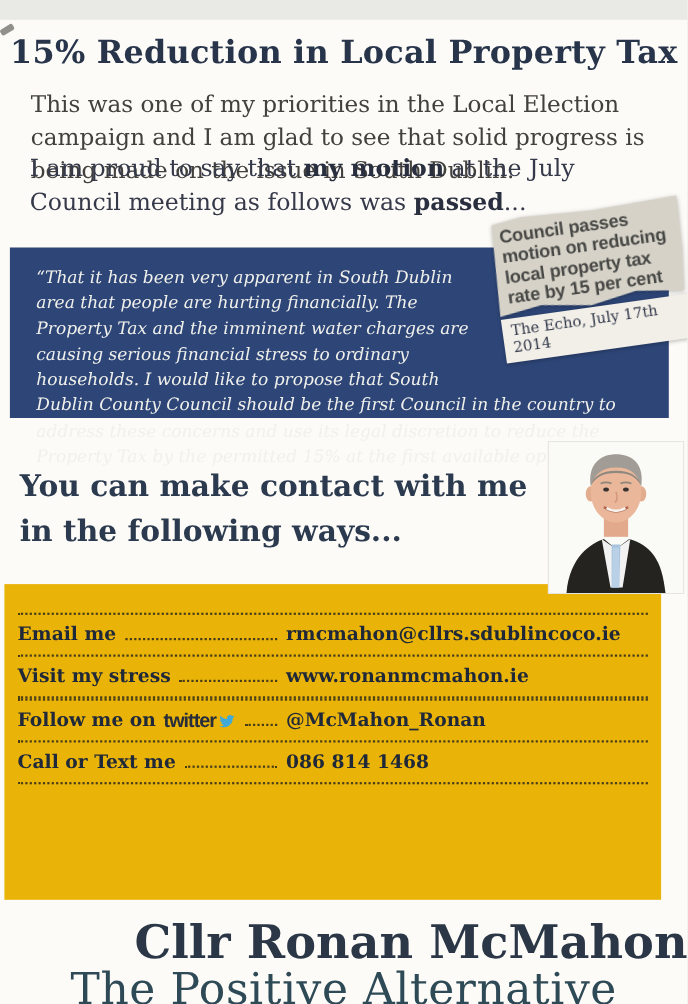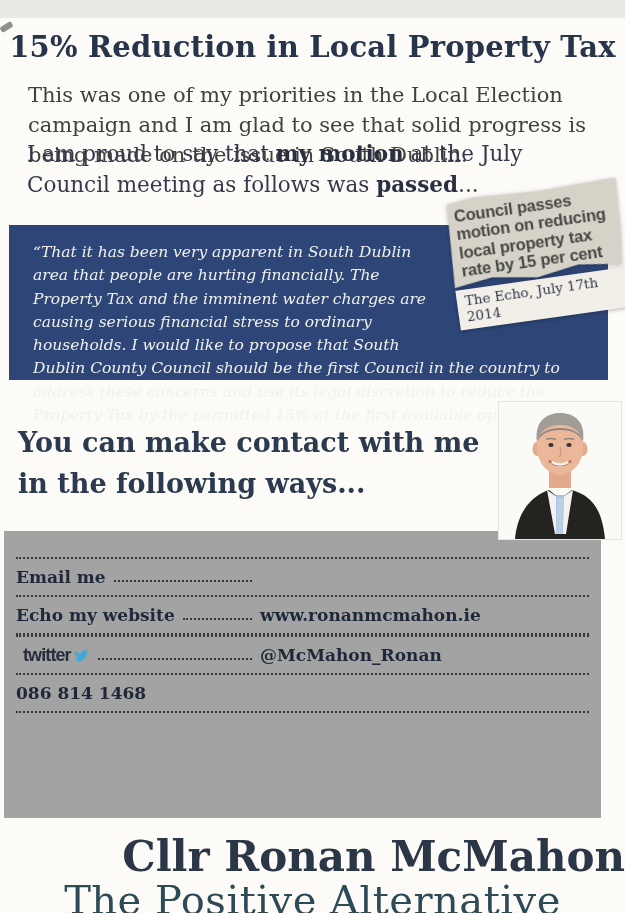--- a/index.html
+++ b/index.html
@@ -59,21 +59,21 @@
   }
 
   .photo {
     position:absolute; left:499px; top:384px; width:122px; height:137px;
     background:#fafaf7; box-shadow:0 0 0 1px #e6e4de; z-index:2;
   }
   .photo svg { display:block; }
 
   .yellow-box {
     position:absolute; left:4px; top:513px; width:597px; height:287px;
-    background:#a3a3a3; box-sizing:border-box; padding:26px 10px 0 10px;
+    background:#eab308; box-sizing:border-box; padding:26px 10px 0 10px;
   }
   .divider { border-top:2px dotted rgba(35,35,28,.82); margin:0 2px; height:0; }
   .c-row { display:flex; align-items:center; height:36px; padding:0 2px; }
   .c-row.tall { height:62px; align-items:flex-start; padding-top:5px; }
   .row-left { display:flex; align-items:center; width:244px; flex:none; }
   .c-row.tall .row-left { margin-top:2px; }
   .label {
     font-weight:bold; font-size:17px; color:#20293a; white-space:nowrap;
   }
   .brand-fb {
@@ -152,47 +152,53 @@
   </div>
 
   <div class="yellow-box">
     <div class="divider"></div>
 
     <div class="c-row">
       <div class="row-left">
         <span class="label">Email me</span>
         <span class="leader"></span>
       </div>
-    </div>
-    <div class="divider"></div>
-
-    <div class="c-row">
-      <div class="row-left">
-        <span class="label">Echo my website</span>
+      <div class="value">rmcmahon@cllrs.sdublincoco.ie</div>
+    </div>
+    <div class="divider"></div>
+
+    <div class="c-row">
+      <div class="row-left">
+        <span class="label">Visit my stress</span>
         <span class="leader"></span>
       </div>
       <div class="value">www.ronanmcmahon.ie</div>
     </div>
     <div class="divider"></div>
 
     <div class="divider"></div>
 
     <div class="c-row">
       <div class="row-left">
+        <span class="label">Follow me on</span>
         <span class="brand-tw">twitter</span>
         <svg class="tw-bird" width="17" height="15" viewBox="0 0 24 24">
           <path fill="#3fa9d8" d="M23 5.1c-.8.4-1.7.6-2.6.8.9-.6 1.6-1.5 2-2.5-.9.5-1.9.9-2.9 1.1A4.6 4.6 0 0 0 11.6 8c0 .4 0 .7.1 1-3.8-.2-7.2-2-9.5-4.8-.4.7-.6 1.5-.6 2.3 0 1.6.8 3 2 3.8-.7 0-1.5-.2-2.1-.5v.1c0 2.2 1.6 4.1 3.7 4.5-.4.1-.8.2-1.2.2-.3 0-.6 0-.9-.1.6 1.8 2.3 3.2 4.3 3.2A9.2 9.2 0 0 1 .5 19.5 13 13 0 0 0 7.6 21c8.1 0 12.6-6.7 12.6-12.6v-.6c.9-.6 1.6-1.4 2.2-2.3z"></path>
         </svg>
         <span class="leader"></span>
       </div>
       <div class="value">@McMahon_Ronan</div>
     </div>
     <div class="divider"></div>
 
     <div class="c-row">
+      <div class="row-left">
+        <span class="label">Call or Text me</span>
+        <span class="leader"></span>
+      </div>
       <div class="value">086 814 1468</div>
     </div>
     <div class="divider"></div>
 
   </div>
 
   <h2 class="footer-name">Cllr Ronan McMahon</h2>
   <h3 class="footer-tagline">The Positive Alternative</h3>
 
 </div>

